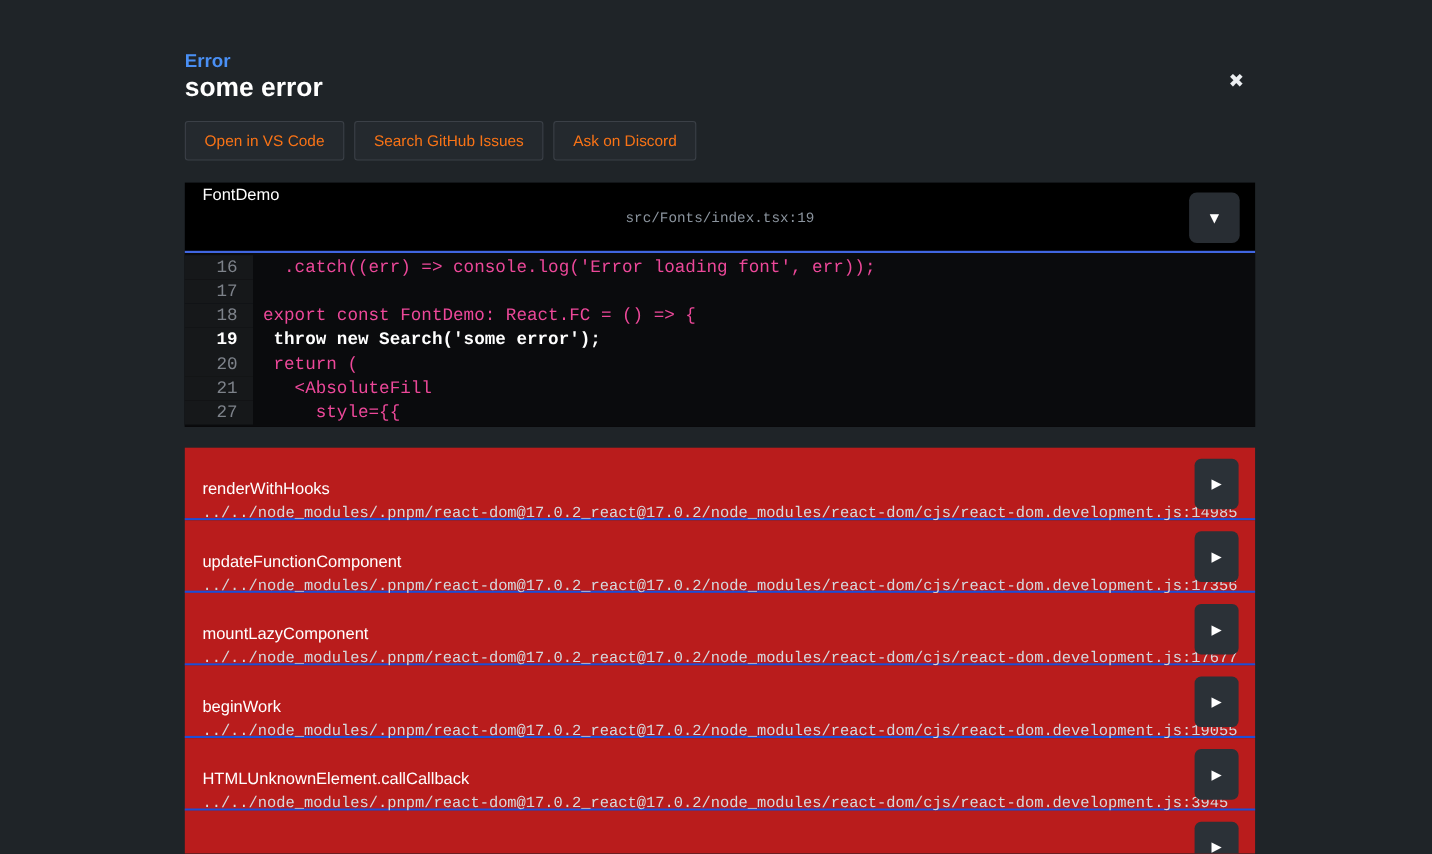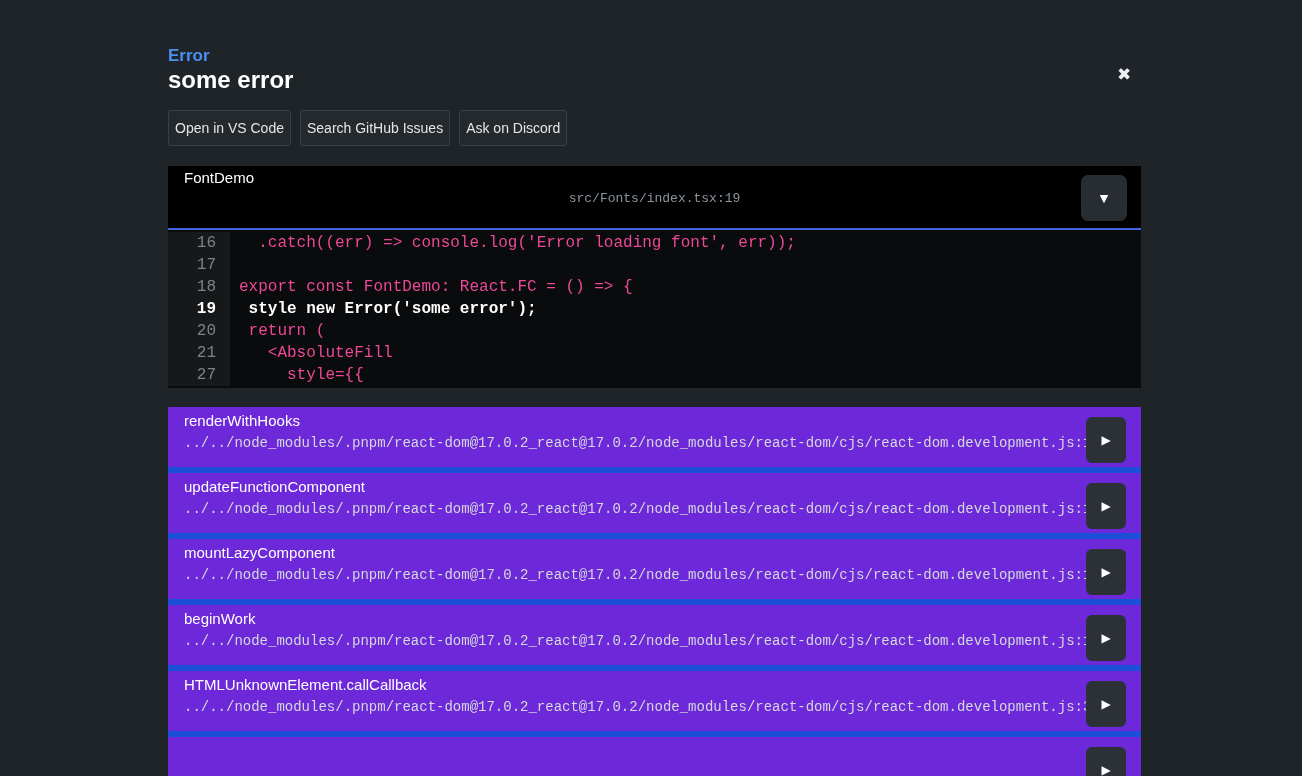--- a/index.html
+++ b/index.html
@@ -31,25 +31,25 @@
   }
   .actions {
     display: flex;
     gap: 9px;
     margin-top: 16px;
   }
   .action-button {
     background: #24292e;
     border: 1px solid #3b4047;
     border-radius: 3px;
-    color: #e5e5e5;
+    color: #f97316;
     font-family: "Liberation Sans", sans-serif;
     font-size: 14px;
     height: 36px;
-    padding: 0 6px;
+    padding: 0 17px;
     cursor: pointer;
     white-space: nowrap;
   }
   .close-button {
     position: absolute;
     left: 1108px;
     top: 58px;
     width: 32px;
     height: 32px;
     background: transparent;
@@ -130,24 +130,24 @@
   }
   .code-line.highlight .line-number,
   .code-line.highlight .line-code {
     color: #ffffff;
     font-weight: 700;
   }
   
   .stack-list { margin-top: 19px; }
   .stack-frame {
     position: relative;
-    background: #6d28d9;
+    background: #b91c1c;
     height: 66px;
-    border-bottom: 6px solid #1d4ed8;
-    padding: 4px 70px 0 16px;
+    border-bottom: 2px solid #1d4ed8;
+    padding: 28px 70px 0 16px;
   }
   .frame-name {
     color: #ffffff;
     font-size: 15px;
     line-height: 19px;
   }
   .frame-location {
     color: #d5d8dd;
     font-family: "Liberation Mono", monospace;
     font-size: 14px;
@@ -205,21 +205,21 @@
         <div class="code-line">
     <span class="line-number">17</span>
     <span class="line-code"></span>
   </div>
         <div class="code-line">
     <span class="line-number">18</span>
     <span class="line-code">export const FontDemo: React.FC = () =&gt; {</span>
   </div>
         <div class="code-line highlight">
     <span class="line-number">19</span>
-    <span class="line-code"> style new Error('some error');</span>
+    <span class="line-code"> throw new Search('some error');</span>
   </div>
         <div class="code-line">
     <span class="line-number">20</span>
     <span class="line-code"> return (</span>
   </div>
         <div class="code-line">
     <span class="line-number">21</span>
     <span class="line-code">   &lt;AbsoluteFill</span>
   </div>
         <div class="code-line">

